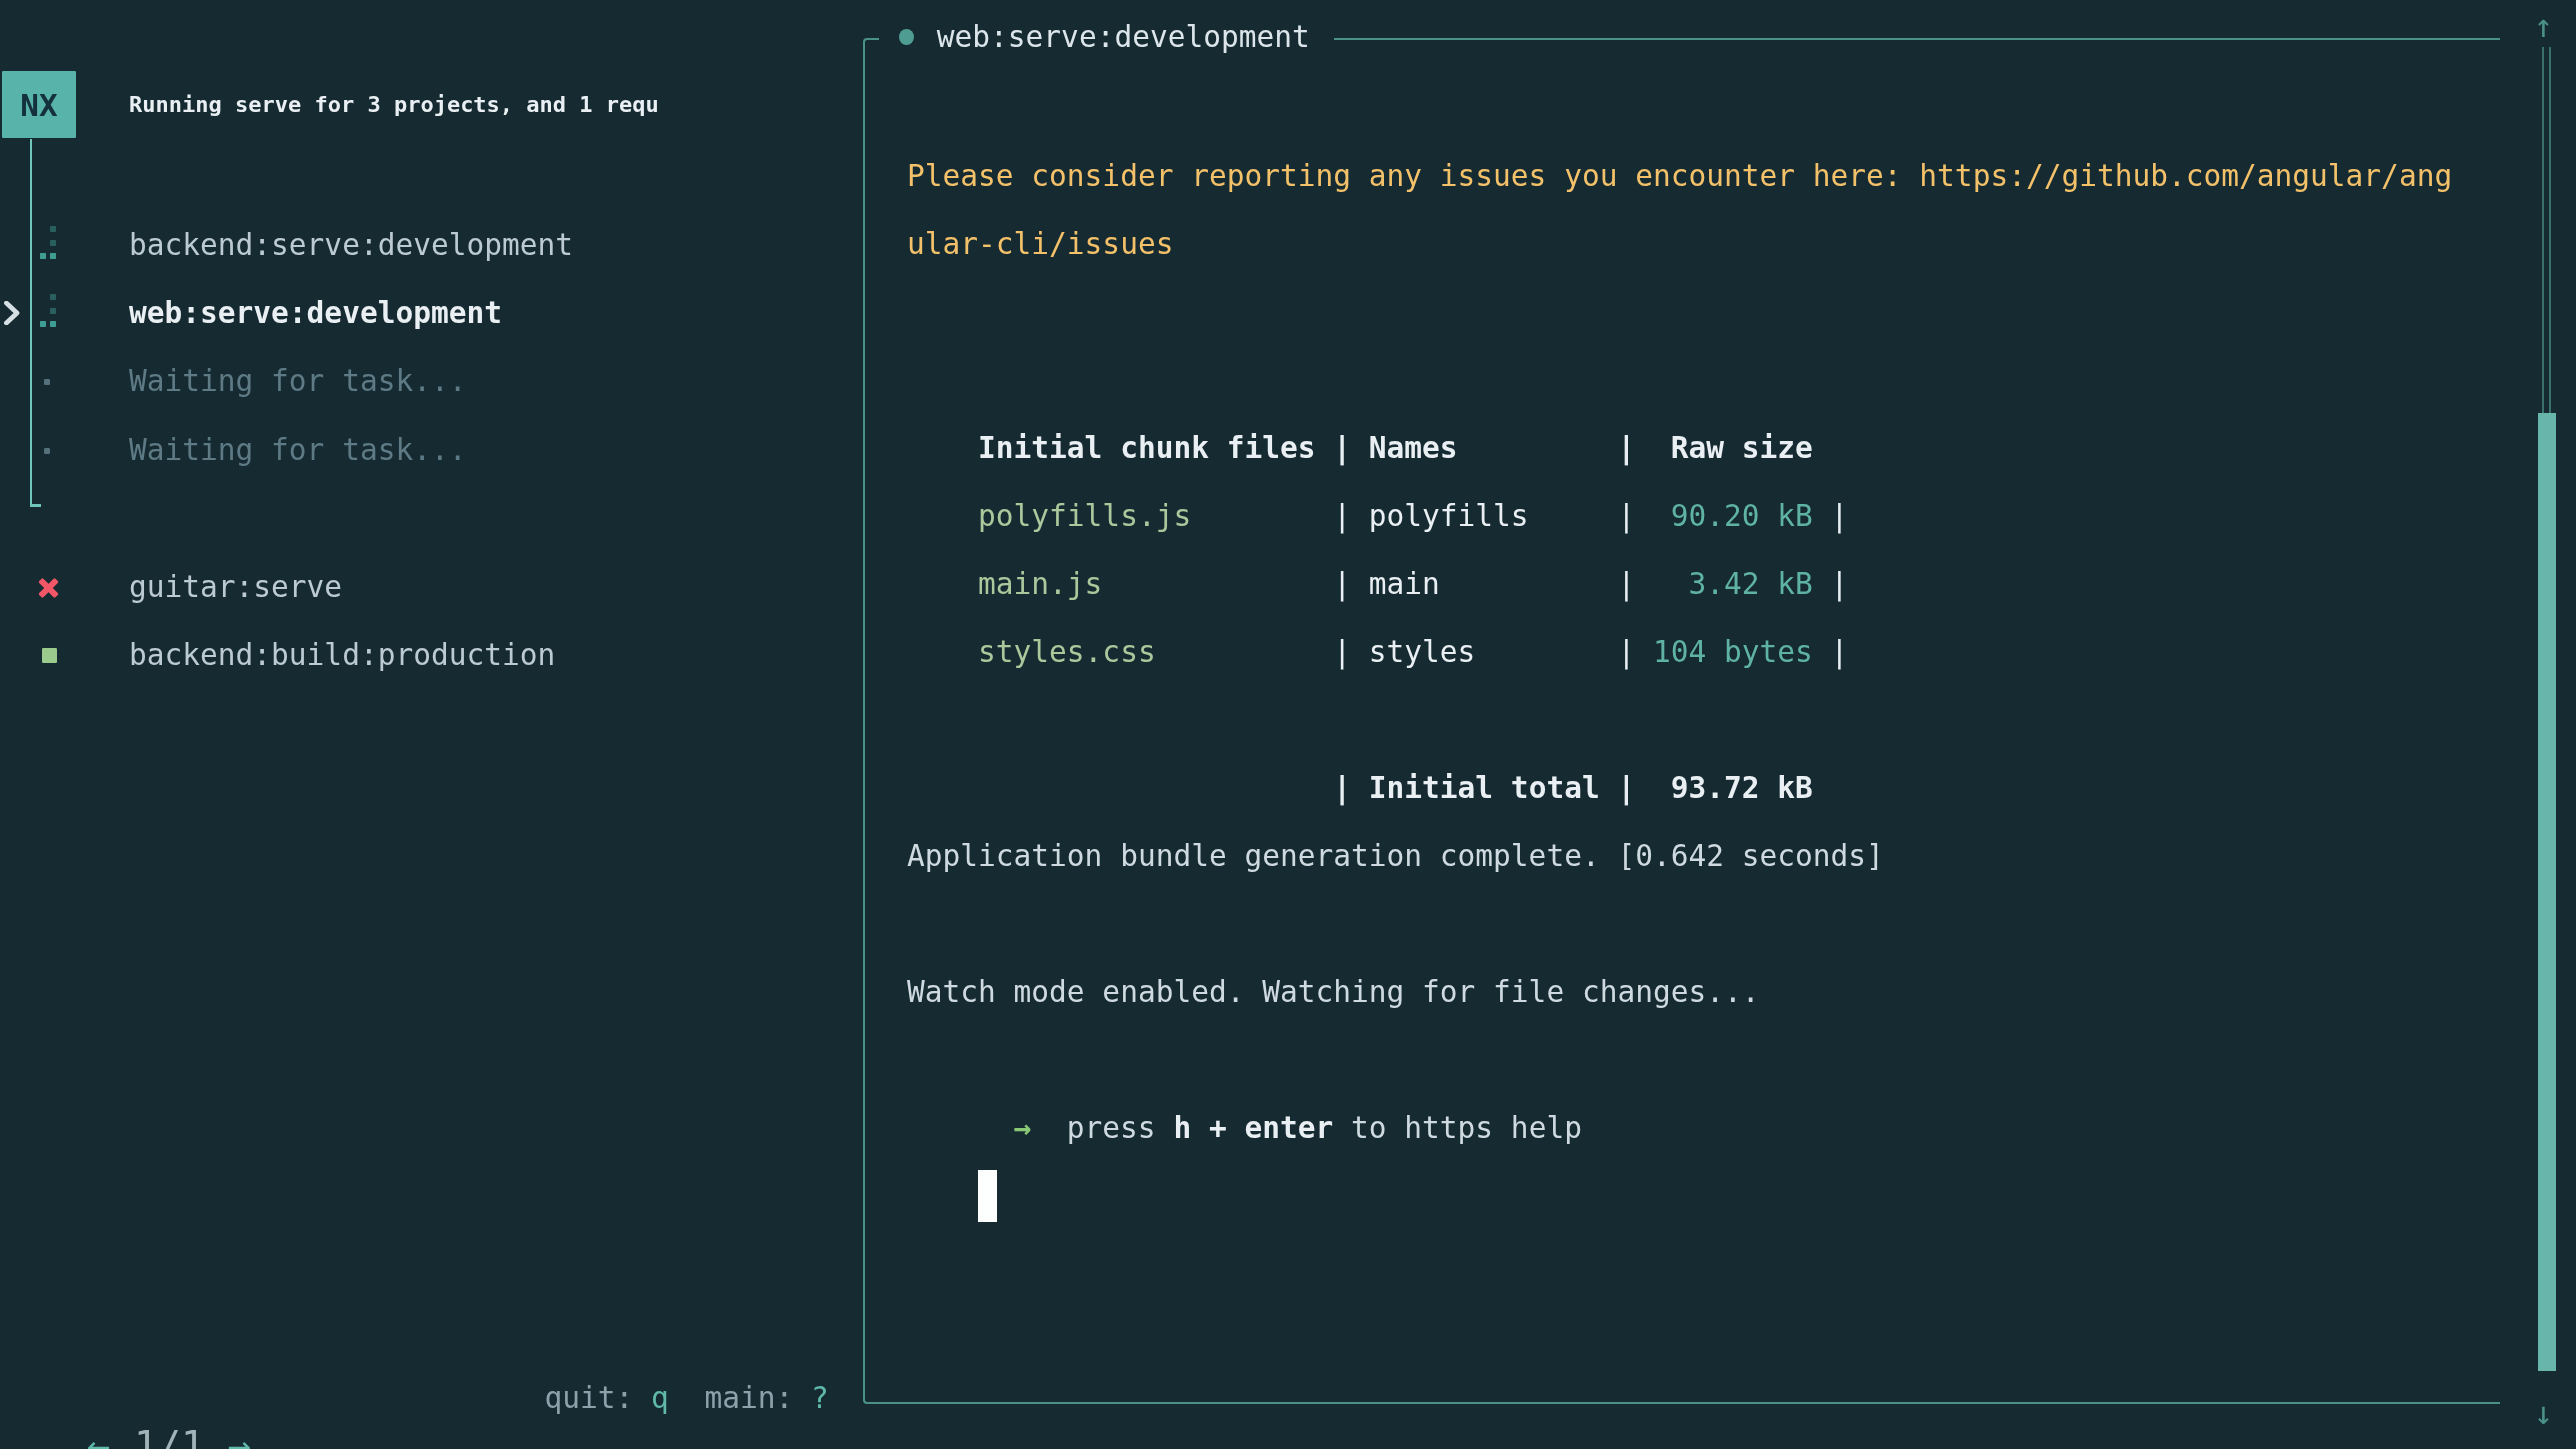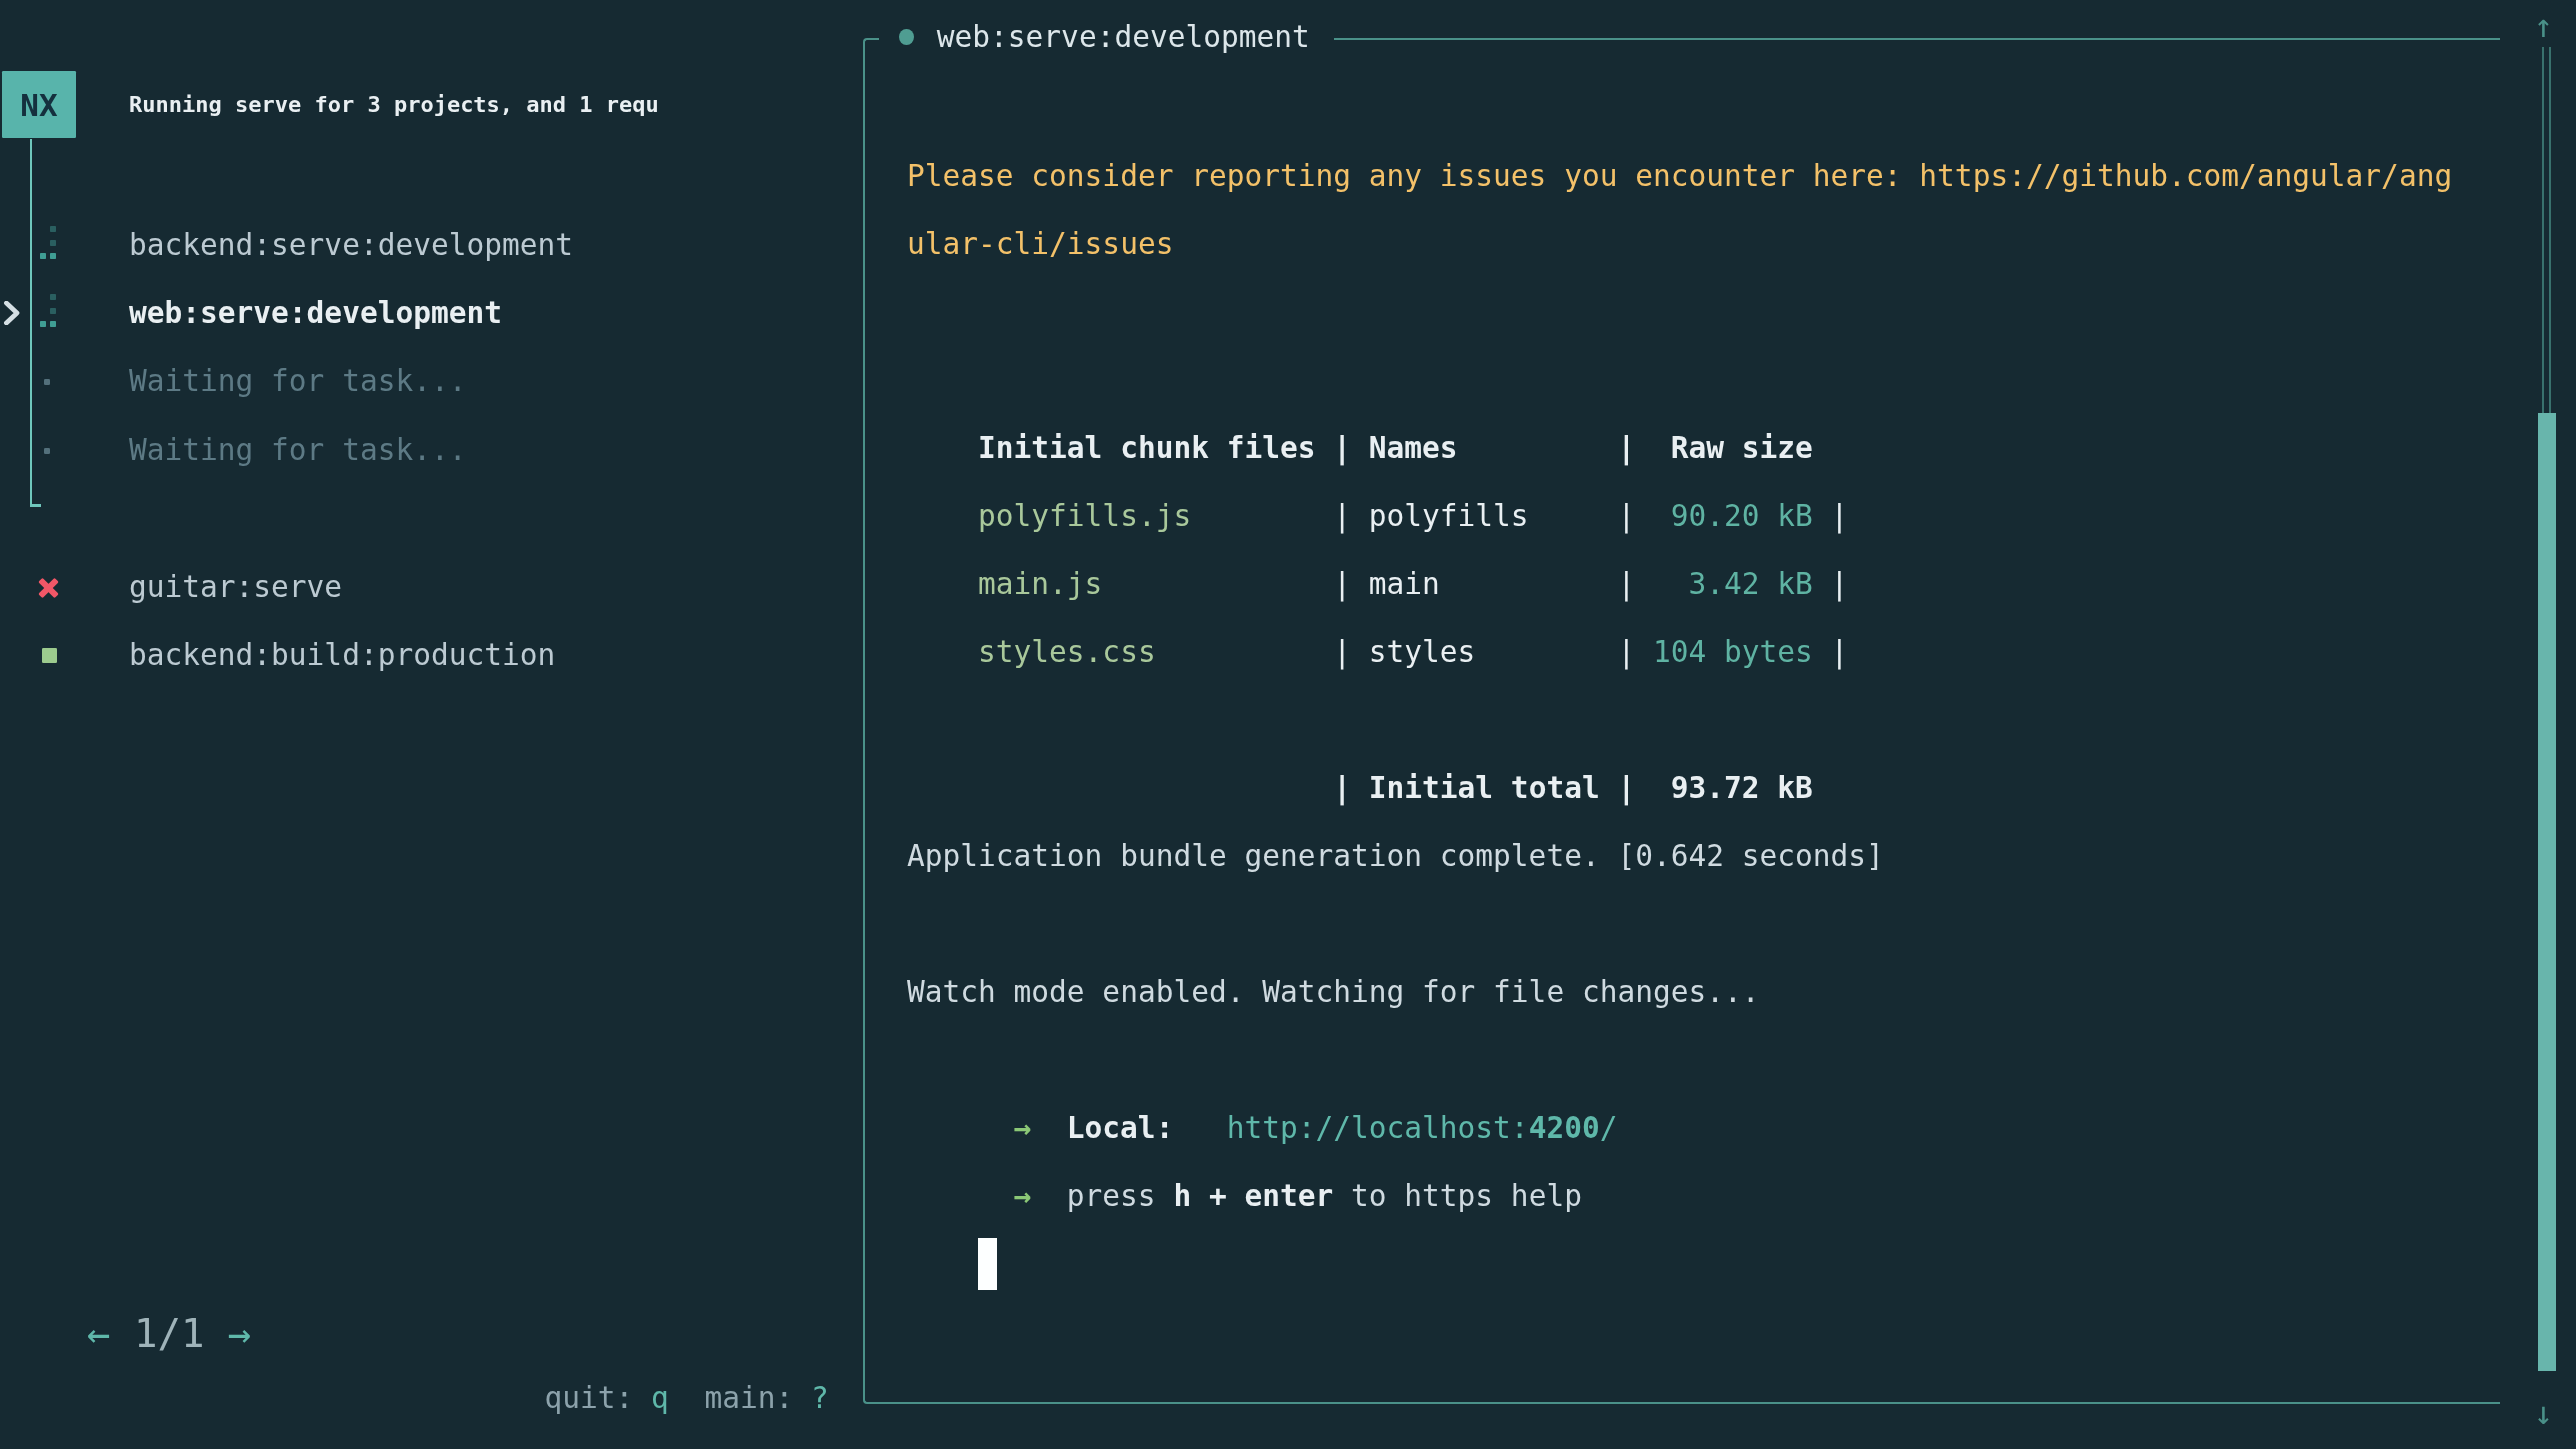--- a/index.html
+++ b/index.html
@@ -33,21 +33,21 @@
   .spinner .d1{left:10px;top:1.3px;}
   .spinner .d2{left:10px;top:14.8px;}
   .spinner .b1{left:0px;top:28px;background:var(--spin-bright);}
   .spinner .b2{left:10px;top:28px;background:var(--spin-bright);}
   .wait-dot{position:absolute;left:44px;top:32px;width:6px;height:6px;border-radius:1.3px;background:var(--wait-dot);}
   .x-icon{position:absolute;left:38px;top:23.5px;width:21.5px;height:21.5px;}
   .x-icon i{position:absolute;left:-0.7px;top:8px;width:23px;height:6px;border-radius:1.3px;background:var(--red);}
   .x-icon i.a{transform:rotate(45deg);} .x-icon i.b{transform:rotate(-45deg);}
   .sq-icon{position:absolute;left:42px;top:27px;width:15.4px;height:15.4px;border-radius:1.3px;background:var(--green);}
 
-  .pagination{left:40px;top:1244px;height:60px;line-height:60px;font-size:39px;white-space:pre;}
+  .pagination{left:40px;top:1356px;height:60px;line-height:60px;font-size:39px;white-space:pre;}
   .pg-arrow{color:var(--teal);}
   .pg-text{color:var(--page-text);}
   .shortcuts{left:509px;top:1308px;height:60px;line-height:60px;font-size:29.5px;white-space:pre;}
   .sc-label{color:var(--muted);}
   .sc-key{color:var(--teal);}
 
   
   .panel{left:863px;top:38px;width:1637px;height:1366px;border:2.7px solid var(--border);border-right:none;
     border-radius:4px 0 0 4px;}
   .panel-title{left:879px;top:13.4px;height:48px;background:var(--bg);display:flex;align-items:center;
@@ -176,23 +176,20 @@
 
   <div class="tl total">
     <span class="w20"></span><span>| </span><span class="w13">Initial total</span><span> | </span><span class="w9">93.72 kB</span>
   </div>
 
   <div class="tl"></div>
   <div class="tl">Application bundle generation complete. [0.642 seconds]</div>
   <div class="tl"></div>
   <div class="tl">Watch mode enabled. Watching for file changes...</div>
 
-  <div class="tl">
-    <span class="ind"></span><span class="arrow-green">→</span><span class="gap2"></span><span class="lbl-bold">Local:</span><span class="gap3"></span><span class="url">http://localhost:</span><span class="url-port">4200</span><span class="url">/</span>
-  </div>
 
   <div class="tl">
     <span class="ind"></span><span class="arrow-green">→</span><span class="gap2"></span><span>press </span><span class="lbl-bold">h + enter</span><span> to https help</span>
   </div>
 
   <div class="tl">
     <span class="cursor"></span>
   </div>
 </div>
 

